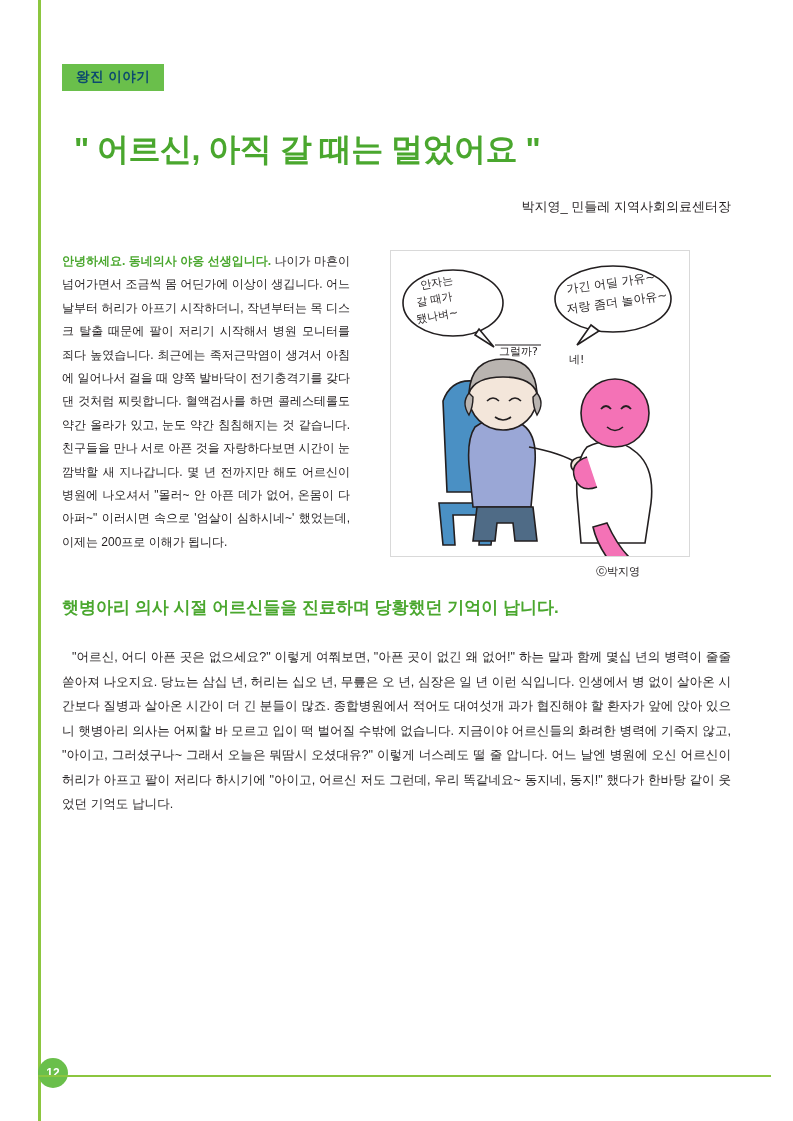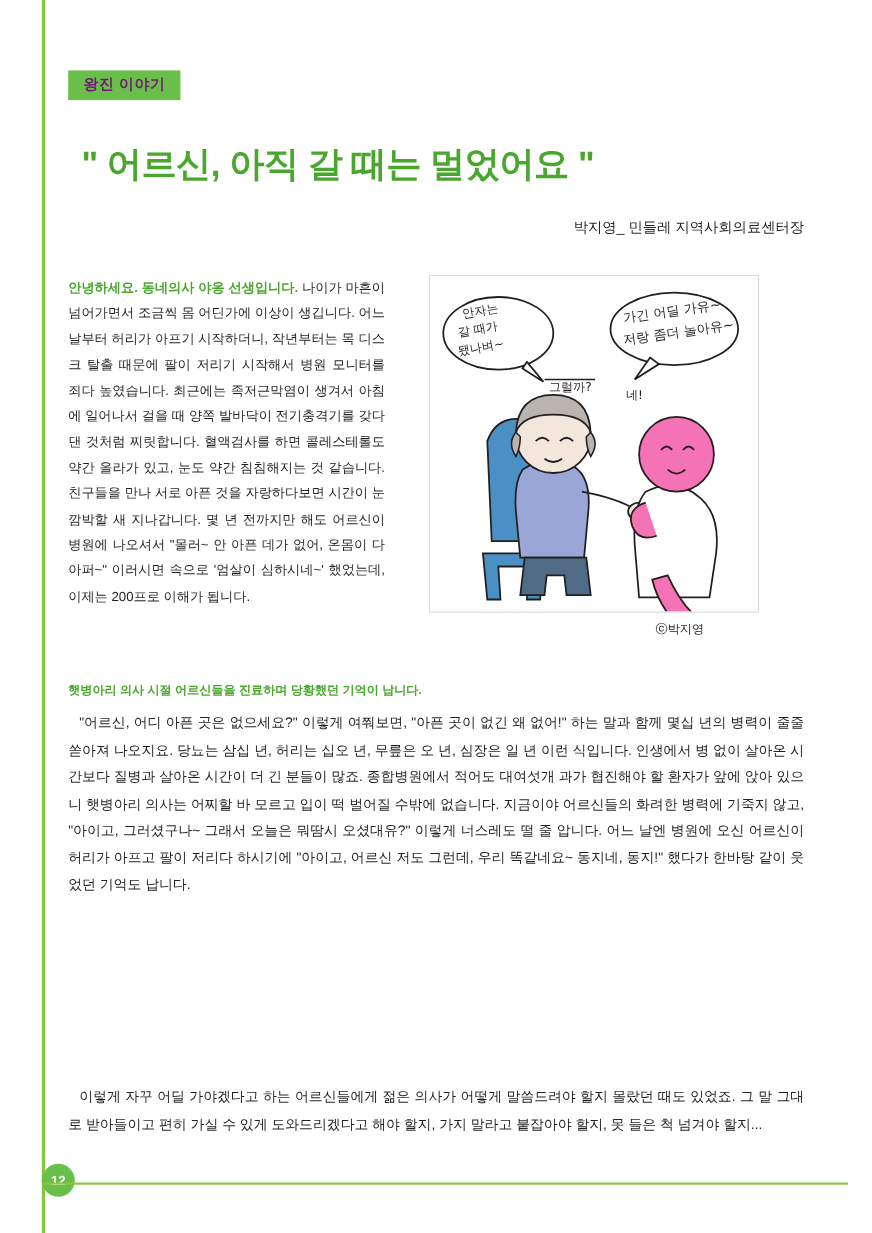--- a/index.html
+++ b/index.html
@@ -28,21 +28,21 @@
     top: 0;
     width: 3px;
     height: 1121px;
     background: #8cc63f;
   }
   .kicker {
     position: absolute;
     left: 62px;
     top: 64px;
     background: #6abf4b;
-    color: #701a75;
+    color: #0c4a6e;
     font-size: 13.5px;
     font-weight: bold;
     letter-spacing: 0.5px;
     padding: 6px 14px 7px 14px;
     line-height: 1;
   }
   .title {
     position: absolute;
     left: 74px;
     top: 128px;
@@ -89,22 +89,22 @@
     position: absolute;
     left: 596px;
     top: 564px;
     font-size: 11px;
     color: #231f20;
   }
 
   .subhead {
     position: absolute;
     left: 62px;
-    top: 620px;
-    font-size: 11px;
+    top: 596px;
+    font-size: 17px;
     font-weight: bold;
     color: #4aa72e;
   }
 
   .body-block {
     position: absolute;
     left: 62px;
     width: 669px;
     font-size: 12.6px;
     line-height: 1.95;
@@ -230,20 +230,17 @@
     </svg>
   </div>
 
   <div class="credit">ⓒ박지영</div>
 
   <div class="subhead">햇병아리 의사 시절 어르신들을 진료하며 당황했던 기억이 납니다.</div>
 
   <div class="body-block p1">
     <p>"어르신, 어디 아픈 곳은 없으세요?" 이렇게 여쭤보면, "아픈 곳이 없긴 왜 없어!" 하는 말과 함께 몇십 년의 병력이 줄줄 쏟아져 나오지요. 당뇨는 삼십 년, 허리는 십오 년, 무릎은 오 년, 심장은 일 년 이런 식입니다. 인생에서 병 없이 살아온 시간보다 질병과 살아온 시간이 더 긴 분들이 많죠. 종합병원에서 적어도 대여섯개 과가 협진해야 할 환자가 앞에 앉아 있으니 햇병아리 의사는 어찌할 바 모르고 입이 떡 벌어질 수밖에 없습니다. 지금이야 어르신들의 화려한 병력에 기죽지 않고, "아이고, 그러셨구나~ 그래서 오늘은 뭐땀시 오셨대유?" 이렇게 너스레도 떨 줄 압니다. 어느 날엔 병원에 오신 어르신이 허리가 아프고 팔이 저리다 하시기에 "아이고, 어르신 저도 그런데, 우리 똑같네요~ 동지네, 동지!" 했다가 한바탕 같이 웃었던 기억도 납니다.</p>
   </div>
-  <div class="body-block p3">
-    <p>이렇게 자꾸 어딜 가야겠다고 하는 어르신들에게 젊은 의사가 어떻게 말씀드려야 할지 몰랐던 때도 있었죠. 그 말 그대로 받아들이고 편히 가실 수 있게 도와드리겠다고 해야 할지, 가지 말라고 붙잡아야 할지, 못 들은 척 넘겨야 할지...</p>
-  </div>
 
   <div class="page-num">12</div>
   <div class="bottom-rule"></div>
 
 </div>
 
 </body></html>

